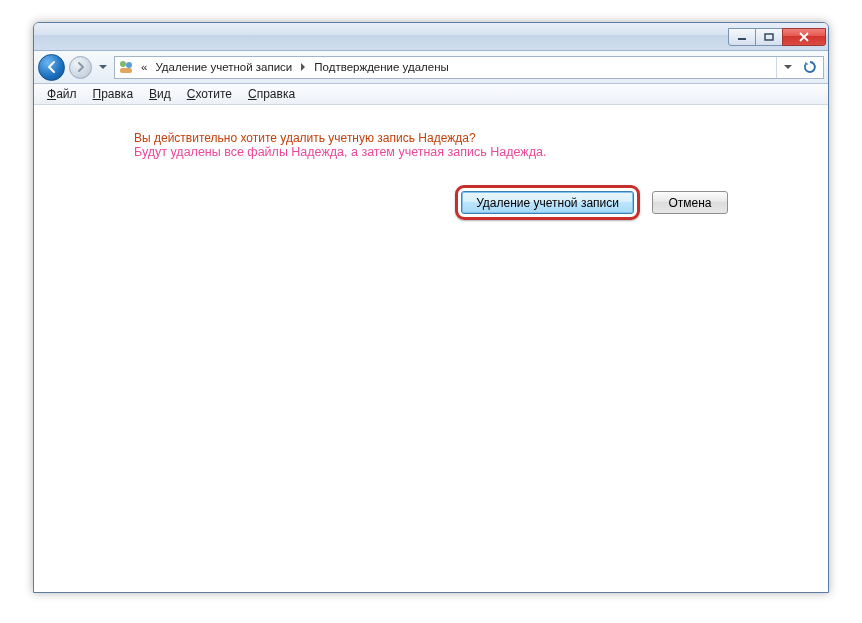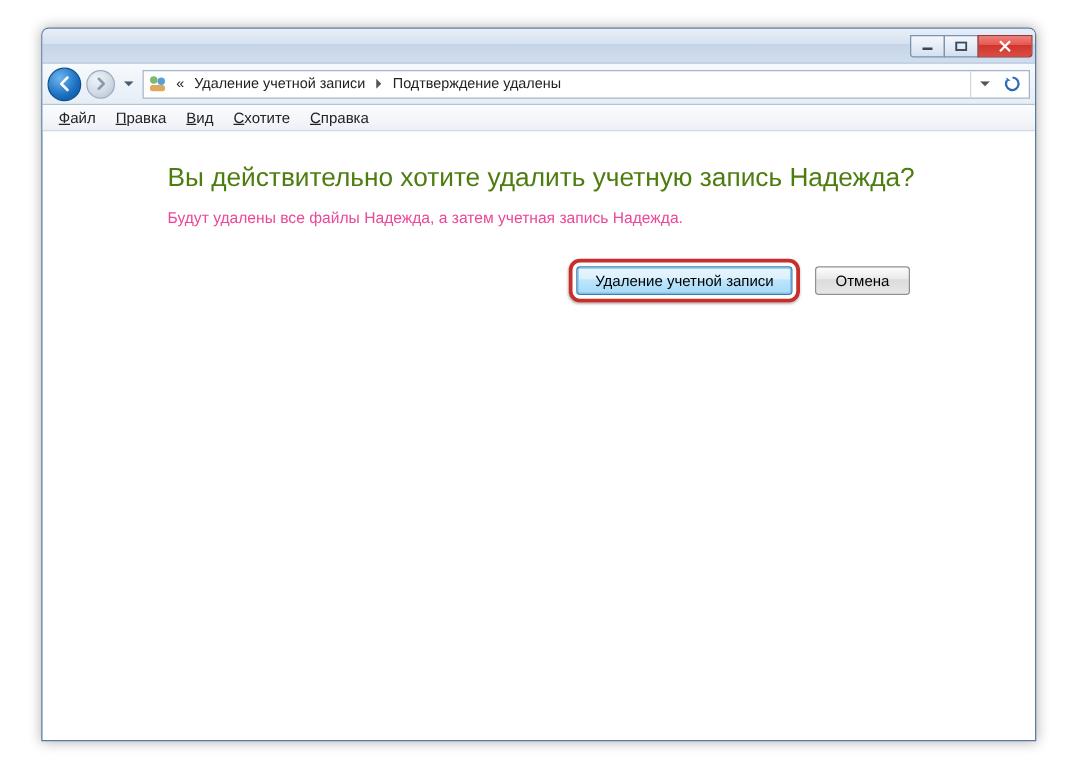--- a/index.html
+++ b/index.html
@@ -153,24 +153,24 @@
       cursor: default;
       color: #222;
     }
     .menu-item .ul { text-decoration: underline; }
     
     .content {
       padding: 26px 20px 20px 100px;
       color: #333;
     }
     .heading {
-      color: #4d7c0f;
-      font-size: 21px;
+      color: #c2410c;
+      font-size: 12px;
       font-weight: normal;
-      margin-bottom: 12px;
+      margin-bottom: 0;
     }
     .body-text {
       font-size: 12.5px;
       color: #ec4899;
       margin-bottom: 26px;
     }
     .button-row {
       display: flex;
       gap: 12px;
       justify-content: flex-end;

